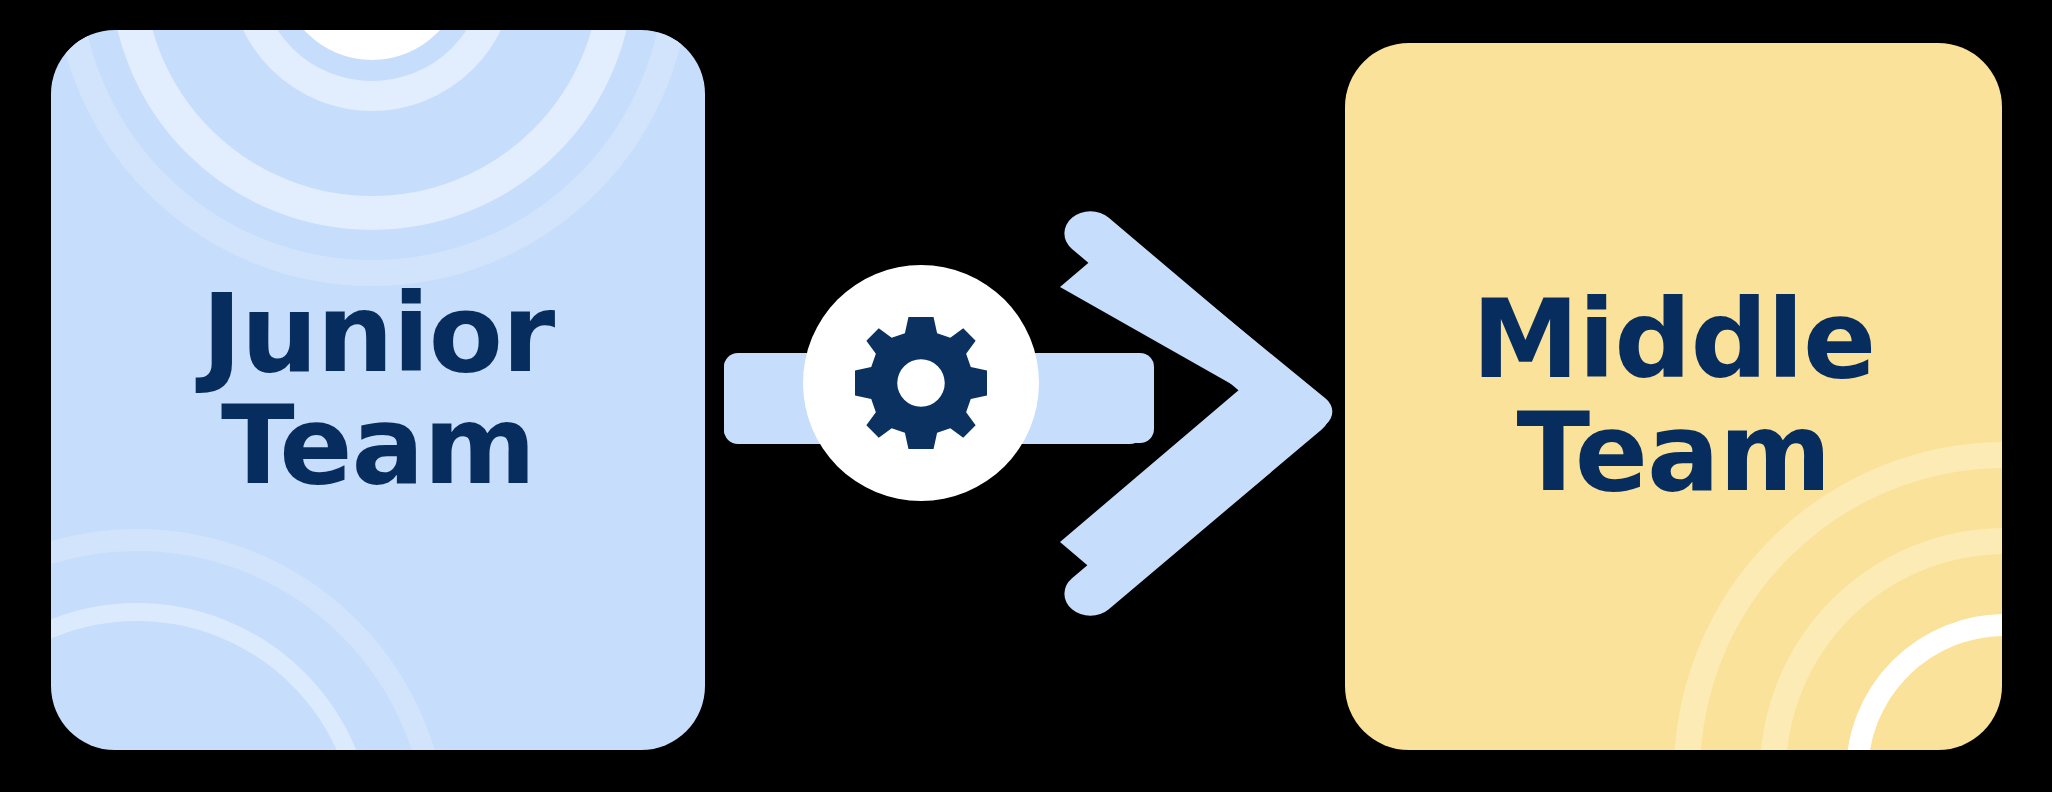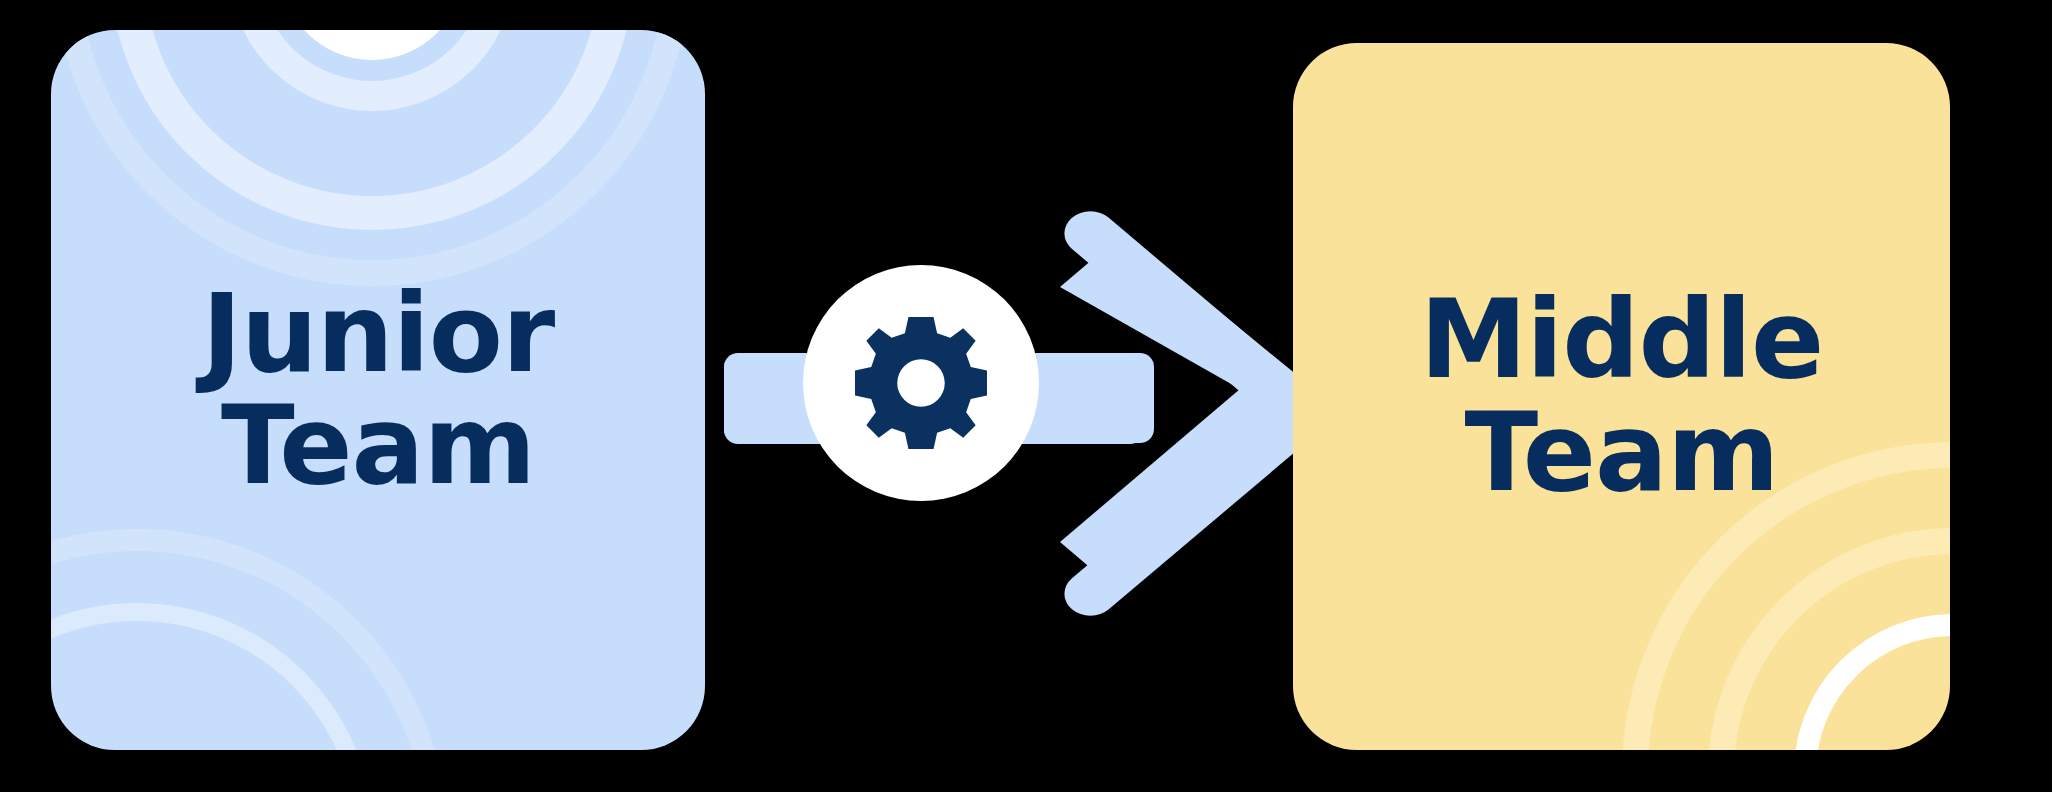--- a/index.html
+++ b/index.html
@@ -34,21 +34,21 @@
 
   #card-junior {
     left: 51px;
     top: 30px;
     width: 654px;
     height: 720px;
     background: #C6DDFB;
   }
 
   #card-middle {
-    left: 1293px;
+    left: 1345px;
     top: 43px;
     width: 657px;
     height: 707px;
     background: #FBE29A;
   }
 
   .card-deco {
     position: absolute;
     inset: 0;
     pointer-events: none;

